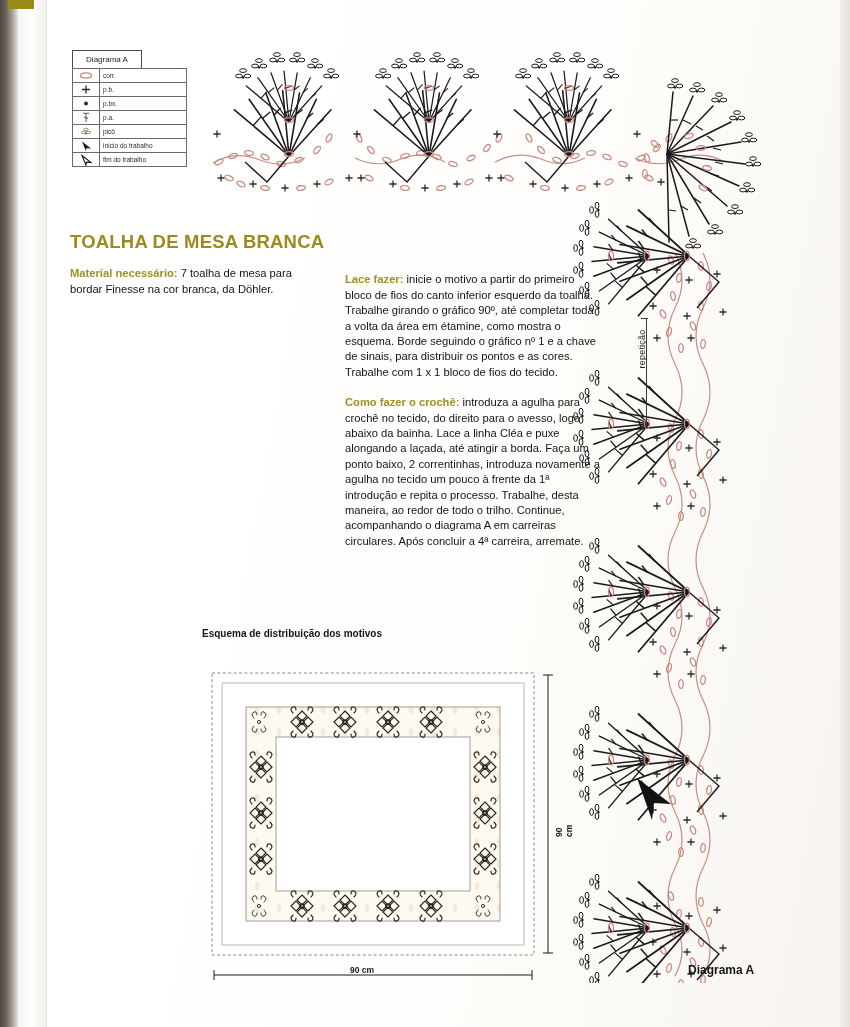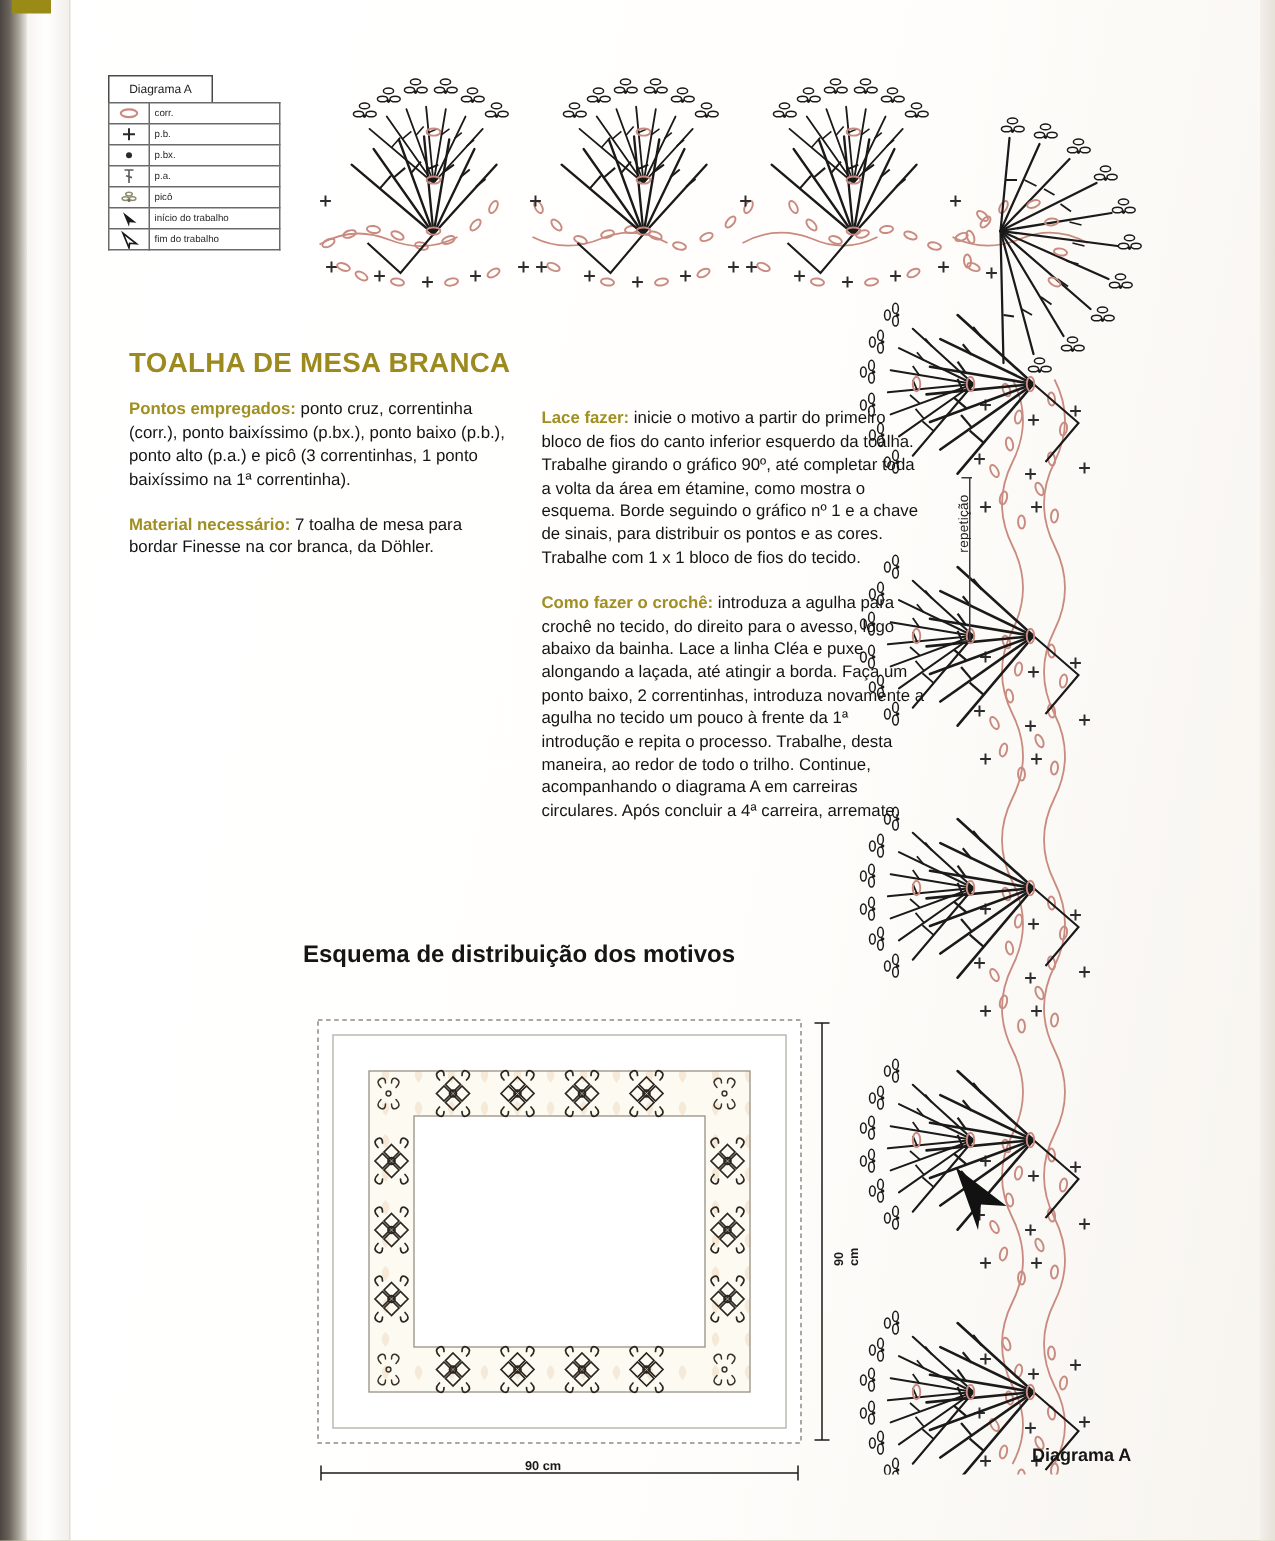--- a/index.html
+++ b/index.html
@@ -1,20 +1,20 @@
 <!DOCTYPE html>
 <html><head>
 <meta charset="utf-8">
 <style>
   html,body{margin:0;padding:0;background:#6e6a63;}
   body{width:850px;height:1027px;position:relative;overflow:hidden;
        font-family:"Liberation Sans",sans-serif;}
 
   
-  #page{position:absolute;inset:0;background:#fef9c3;}
+  #page{position:absolute;inset:0;background:#ffffff;}
   #spine-dark{position:absolute;left:0;top:0;width:18px;height:1027px;
       background:linear-gradient(90deg,#4b4641 0%,#6b655d 35%,#a9a49c 70%,#e9e6e1 100%);}
   #spine-light{position:absolute;left:18px;top:0;width:28px;height:1027px;
       background:linear-gradient(90deg,#f6f4f1 0%,#ffffff 45%,#f2efeb 100%);}
   #spine-fold{position:absolute;left:46px;top:0;width:1px;height:1027px;background:#e2ded8;}
   #tab-yellow{position:absolute;left:8px;top:0;width:26px;height:9px;background:#9a8a16;}
   #page-sheen{position:absolute;left:46px;top:0;right:0;bottom:0;
       background:linear-gradient(100deg,#ffffff 0%,#fffefc 55%,#f7f4ef 100%);}
   #right-edge{position:absolute;right:0;top:0;width:10px;height:1027px;
       background:linear-gradient(90deg,#f3efe9 0%,#e6e1d9 100%);}
@@ -37,33 +37,33 @@
   
   #repeticao{position:absolute;left:632px;top:418px;width:16px;height:110px;}
   #repeticao .lbl{position:absolute;left:-18px;top:26px;width:56px;
       font-size:9px;color:#222;transform:rotate(-90deg);transform-origin:center;
       text-align:center;letter-spacing:.2px;}
   #repeticao .bar{position:absolute;left:14px;top:0;width:1px;height:110px;background:#3a3a3a;}
   #repeticao .cap-t{position:absolute;left:9px;top:0;width:7px;height:1px;background:#3a3a3a;}
   #repeticao .cap-b{position:absolute;left:9px;top:109px;width:7px;height:1px;background:#3a3a3a;}
 
   
-  #body-text{position:absolute;left:70px;top:232px;width:530px;margin-left:16px;}
+  #body-text{position:absolute;left:70px;top:232px;width:530px;}
   .cols{display:flex;gap:20px;}
   .col{width:255px;}
   h1#title{font-size:18.5px;font-weight:bold;color:#9c8a1e;margin:0 0 14px 0;
       letter-spacing:.2px;line-height:1.1;}
   .para{font-size:11.2px;line-height:15.4px;color:#141414;margin:0 0 15px 0;
       text-align:left;}
   .para b{color:#a08f22;font-weight:bold;}
   .col.right .para:first-child{margin-top:6px;}
 
   
   #esquema{position:absolute;left:196px;top:628px;width:360px;}
-  #esquema h2{font-size:16px;font-weight:bold;color:#151515;margin:0 0 16px 6px;}
+  #esquema h2{font-size:10px;font-weight:bold;color:#151515;margin:0 0 16px 6px;}
   #cloth-wrap{position:relative;width:320px;height:300px;margin-left:6px;font-weight:bold;}
   #cloth-wrap svg{position:absolute;left:0;top:0;}
   .dim-txt{position:absolute;font-size:8.5px;color:#1a1a1a;}
 
   
   #diag-caption{position:absolute;left:688px;top:963px;font-size:12px;
       font-weight:bold;color:#151515;}
 </style>
 </head>
 <body>
@@ -463,23 +463,20 @@
         <div class="cap-b"></div>
       <div class="lbl">repetição</div>
     </div>
   </div>
 
   <div id="body-text">
     <h1 id="title">TOALHA DE MESA BRANCA</h1>
     <div class="cols">
       <div class="col left">
         <p class="para">
-          <b>Pontos empregados:</b><span> ponto cruz, correntinha (corr.), ponto baixíssimo (p.bx.), ponto baixo (p.b.), ponto alto (p.a.) e picô (3 correntinhas, 1 ponto baixíssimo na 1ª correntinha).</span>
-        </p>
-        <p class="para">
           <b>Material necessário:</b><span> 7 toalha de mesa para bordar Finesse na cor branca, da Döhler.</span>
         </p>
       </div>
       <div class="col right">
         <p class="para">
           <b>Lace fazer:</b><span> inicie o motivo a partir do primeiro bloco de fios do canto inferior esquerdo da toalha. Trabalhe girando o gráfico 90º, até completar toda a volta da área em étamine, como mostra o esquema. Borde seguindo o gráfico nº 1 e a chave de sinais, para distribuir os pontos e as cores. Trabalhe com 1 x 1 bloco de fios do tecido.</span>
         </p>
         <p class="para">
           <b>Como fazer o crochê:</b><span> introduza a agulha para crochê no tecido, do direito para o avesso, logo abaixo da bainha. Lace a linha Cléa e puxe alongando a laçada, até atingir a borda. Faça um ponto baixo, 2 correntinhas, introduza novamente a agulha no tecido um pouco à frente da 1ª introdução e repita o processo. Trabalhe, desta maneira, ao redor de todo o trilho. Continue, acompanhando o diagrama A em carreiras circulares. Após concluir a 4ª carreira, arremate.</span>
         </p>

